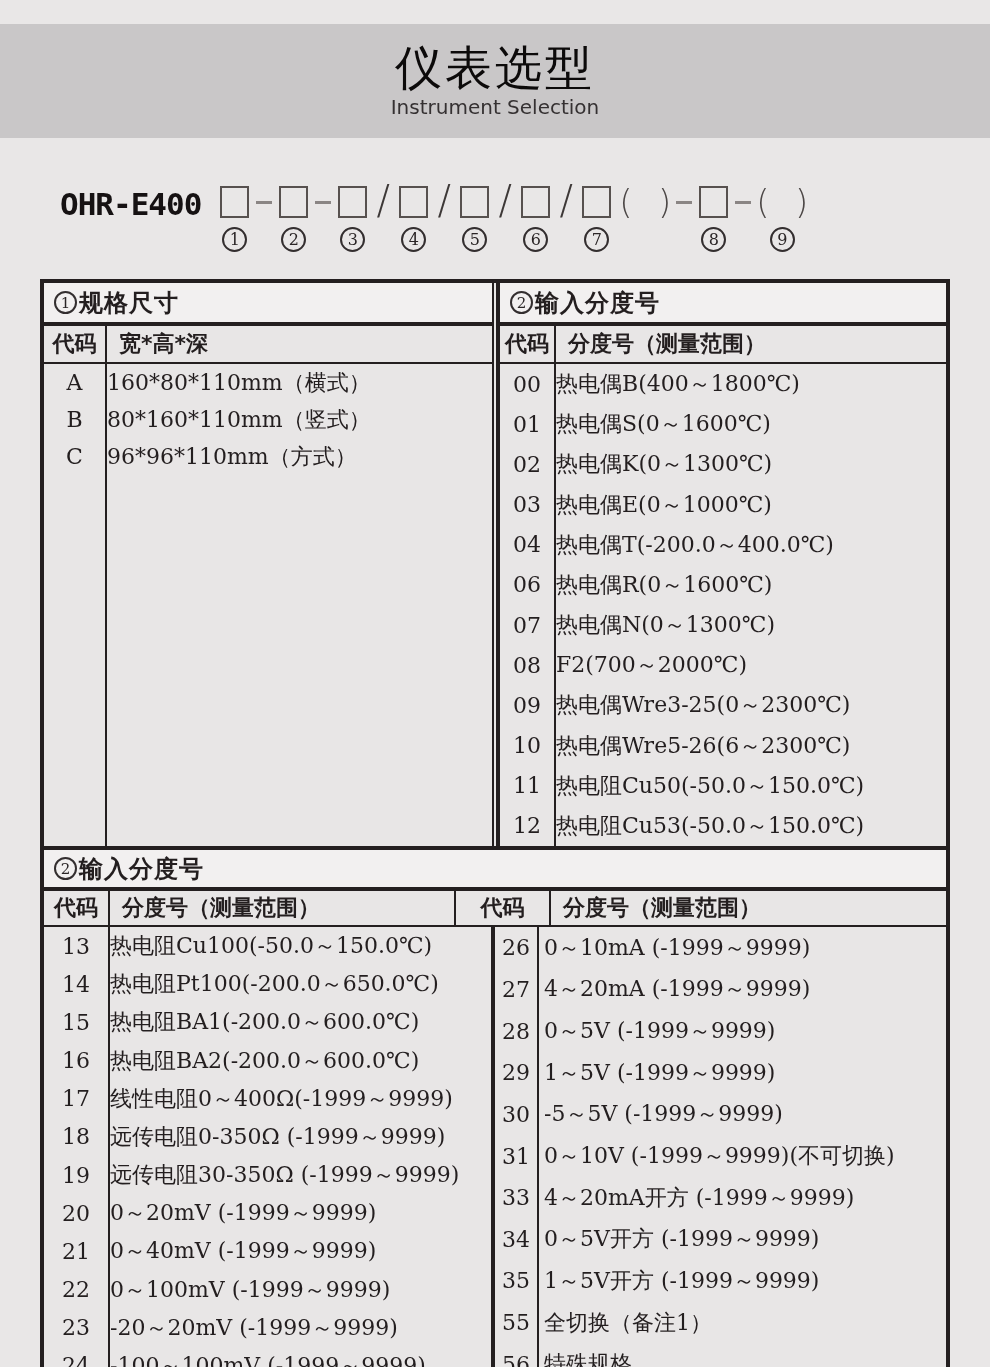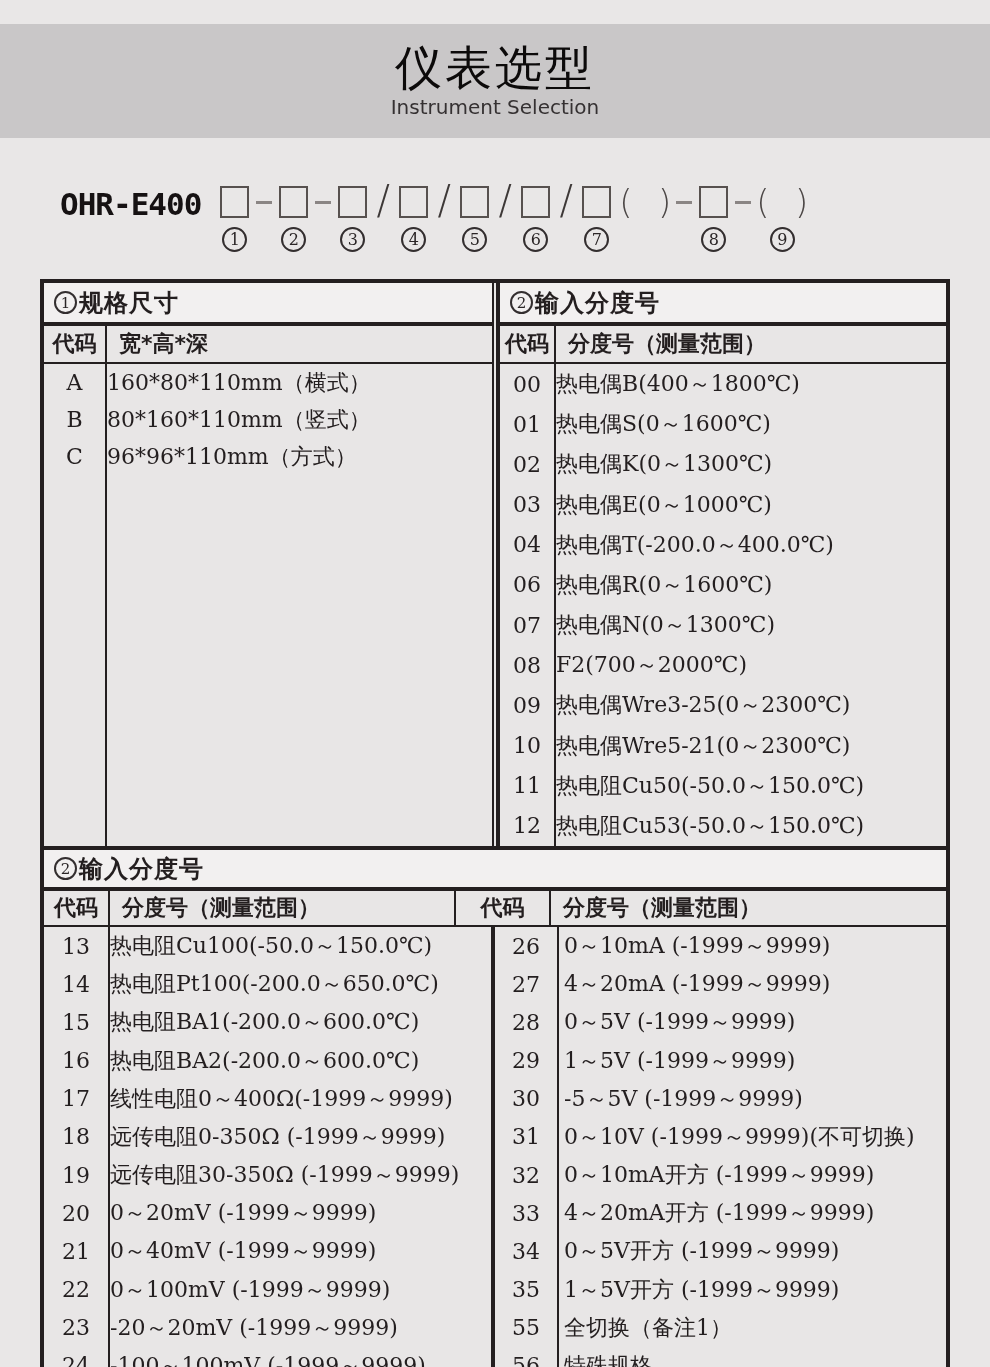--- a/index.html
+++ b/index.html
@@ -94,21 +94,21 @@
     font-family:"DejaVu Sans","Liberation Sans",sans-serif; font-weight:bold; font-size:22px; }
   .bt-colh .h1 { width:66px; }
   .bt-colh .h2 { width:346px; }
   .bt-colh .h3 { width:95px; }
   .bt-colh .h4 { flex:1; border-right:none; }
   .bt-body { flex:1; display:flex; }
   .bt-left  { width:447px; display:flex; flex-direction:column; }
   .bt-right { flex:1; border-left:4px solid #241f20; display:flex; flex-direction:column; }
   .bt-left  .row, .bt-right .row { flex:1; }
   .bt-left  .ccode { width:66px; }
-  .bt-right .ccode { width:64px; }
+  .bt-right .ccode { width:44px; }
   .bt-right .cdesc { padding-left:5px; }
 </style>
 </head>
 <body>
 
 <div class="page">
 
   <div class="title-band">
     <div class="title-cn">仪表选型</div>
     <div class="title-en">Instrument Selection</div>
@@ -320,21 +320,21 @@
             <div class="row">
               <div class="ccode">08</div>
               <div class="cdesc">F2(700～2000℃)</div>
             </div>
             <div class="row">
               <div class="ccode">09</div>
               <div class="cdesc">热电偶Wre3-25(0～2300℃)</div>
             </div>
             <div class="row">
               <div class="ccode">10</div>
-              <div class="cdesc">热电偶Wre5-21(0～2300℃)</div>
+              <div class="cdesc">热电偶Wre5-26(6～2300℃)</div>
             </div>
             <div class="row">
               <div class="ccode">11</div>
               <div class="cdesc">热电阻Cu50(-50.0～150.0℃)</div>
             </div>
             <div class="row">
               <div class="ccode">12</div>
               <div class="cdesc">热电阻Cu53(-50.0～150.0℃)</div>
             </div>
           </div>
@@ -422,24 +422,20 @@
             </div>
             <div class="row">
               <div class="ccode">30</div>
               <div class="cdesc">-5～5V (-1999～9999)</div>
             </div>
             <div class="row">
               <div class="ccode">31</div>
               <div class="cdesc">0～10V (-1999～9999)(不可切换)</div>
             </div>
             <div class="row">
-              <div class="ccode">32</div>
-              <div class="cdesc">0～10mA开方 (-1999～9999)</div>
-            </div>
-            <div class="row">
               <div class="ccode">33</div>
               <div class="cdesc">4～20mA开方 (-1999～9999)</div>
             </div>
             <div class="row">
               <div class="ccode">34</div>
               <div class="cdesc">0～5V开方 (-1999～9999)</div>
             </div>
             <div class="row">
               <div class="ccode">35</div>
               <div class="cdesc">1～5V开方 (-1999～9999)</div>

